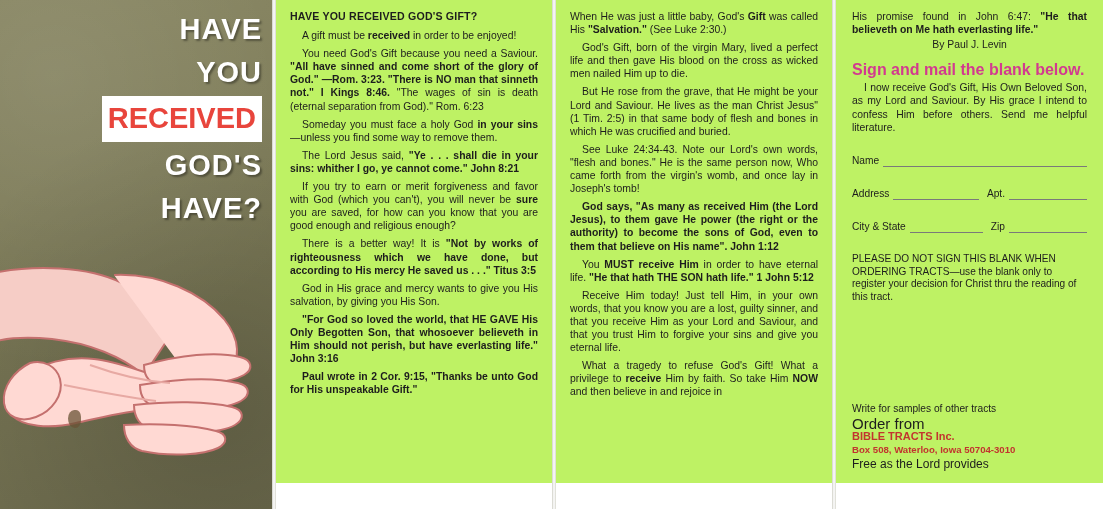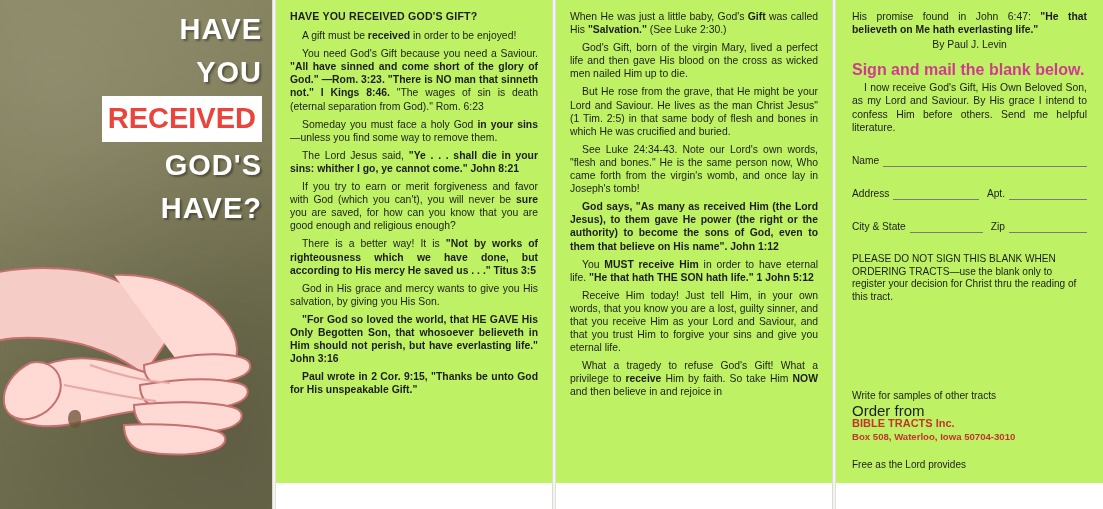--- a/index.html
+++ b/index.html
@@ -166,21 +166,21 @@
   .footer .org {
     color: #c2342f;
     font-weight: bold;
     font-size: 11px;
   }
   .footer .addr {
     color: #c2342f;
     font-weight: bold;
     font-size: 9.6px;
   }
-  .footer .free { font-size: 10px; margin-top: 15px; }
+  .footer .free { font-size: 12px; margin-top: 2px; }
 </style>
 </head>
 <body>
 
 <div class="tract">
 
   <div class="panel-cover">
     <div class="cover-bg-grain"></div>
 
     <div class="cover-title">

